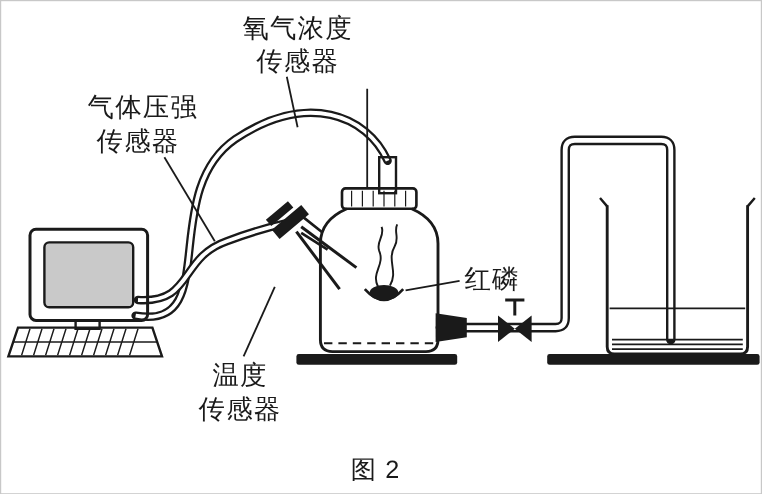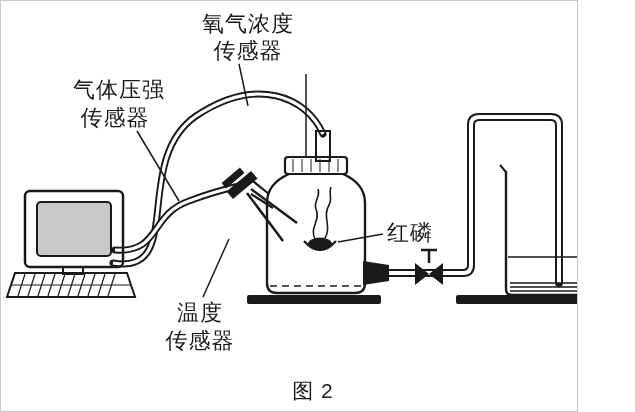--- a/index.html
+++ b/index.html
@@ -2,21 +2,21 @@
 <html><head>
 <meta charset="utf-8">
 <style>
   html, body {
     margin: 0;
     padding: 0;
     background: #ffffff;
   }
   .canvas {
     position: relative;
-    width: 578px;
+    width: 635px;
     height: 412px;
     background: #ffffff;
     border: 1px solid #c8c8c8;
     box-sizing: border-box;
     font-family: "Liberation Sans", "DejaVu Sans", sans-serif;
     overflow: hidden;
   }
   svg { display: block; }
   .ink { stroke: #1a1a1a; fill: none; }
   .fill-ink { fill: #1a1a1a; stroke: none; }

